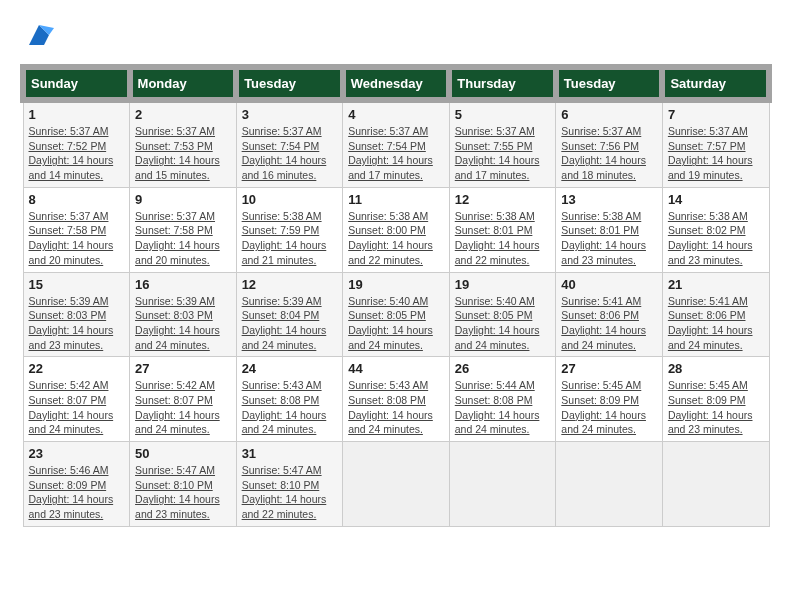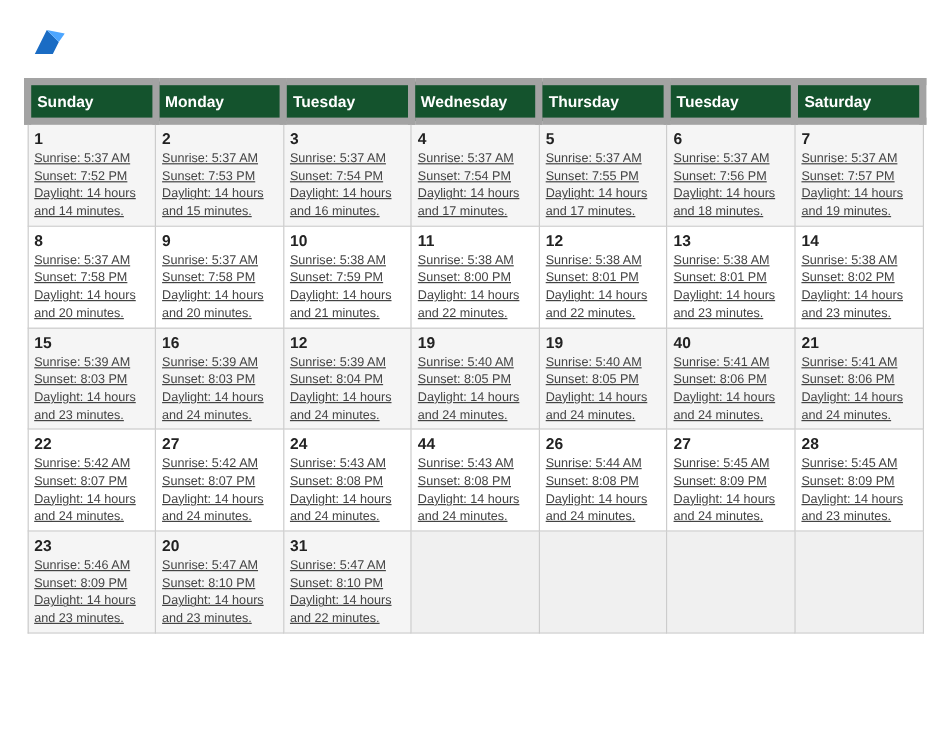--- a/index.html
+++ b/index.html
@@ -250,21 +250,21 @@
           <span class="day-num">28</span>
           <div class="day-detail">Sunrise: 5:45 AM<br>Sunset: 8:09 PM<br>Daylight: 14 hours and 23 minutes.</div>
         </td>
       </tr>
       <tr>
         <td>
           <span class="day-num">23</span>
           <div class="day-detail">Sunrise: 5:46 AM<br>Sunset: 8:09 PM<br>Daylight: 14 hours and 23 minutes.</div>
         </td>
         <td>
-          <span class="day-num">20</span>
+          <span class="day-num">50</span>
           <div class="day-detail">Sunrise: 5:47 AM<br>Sunset: 8:10 PM<br>Daylight: 14 hours and 23 minutes.</div>
         </td>
         <td>
           <span class="day-num">31</span>
           <div class="day-detail">Sunrise: 5:47 AM<br>Sunset: 8:10 PM<br>Daylight: 14 hours and 22 minutes.</div>
         </td>
         <td class="empty-cell"></td>
         <td class="empty-cell"></td>
         <td class="empty-cell"></td>
         <td class="empty-cell"></td>

